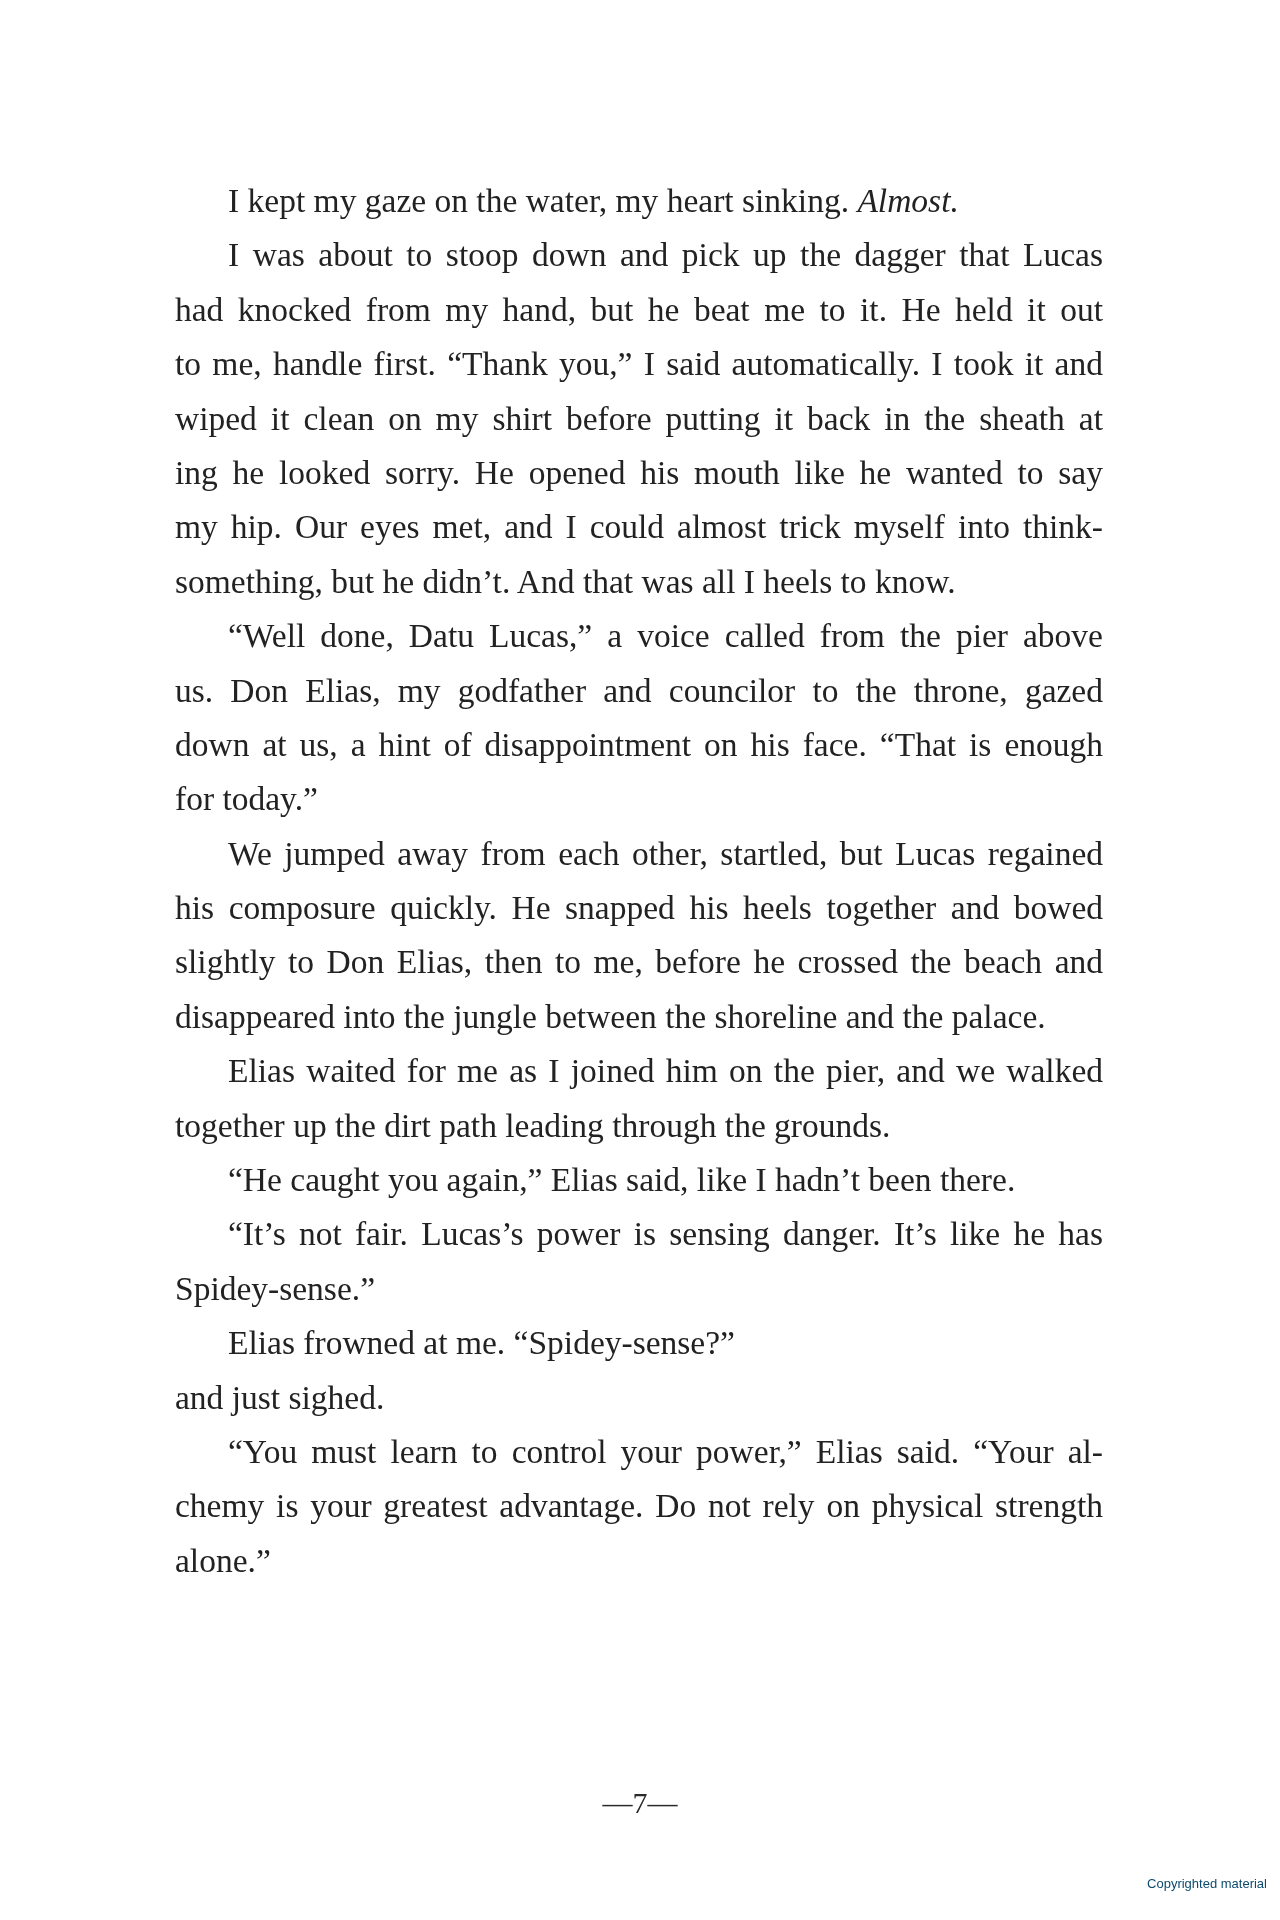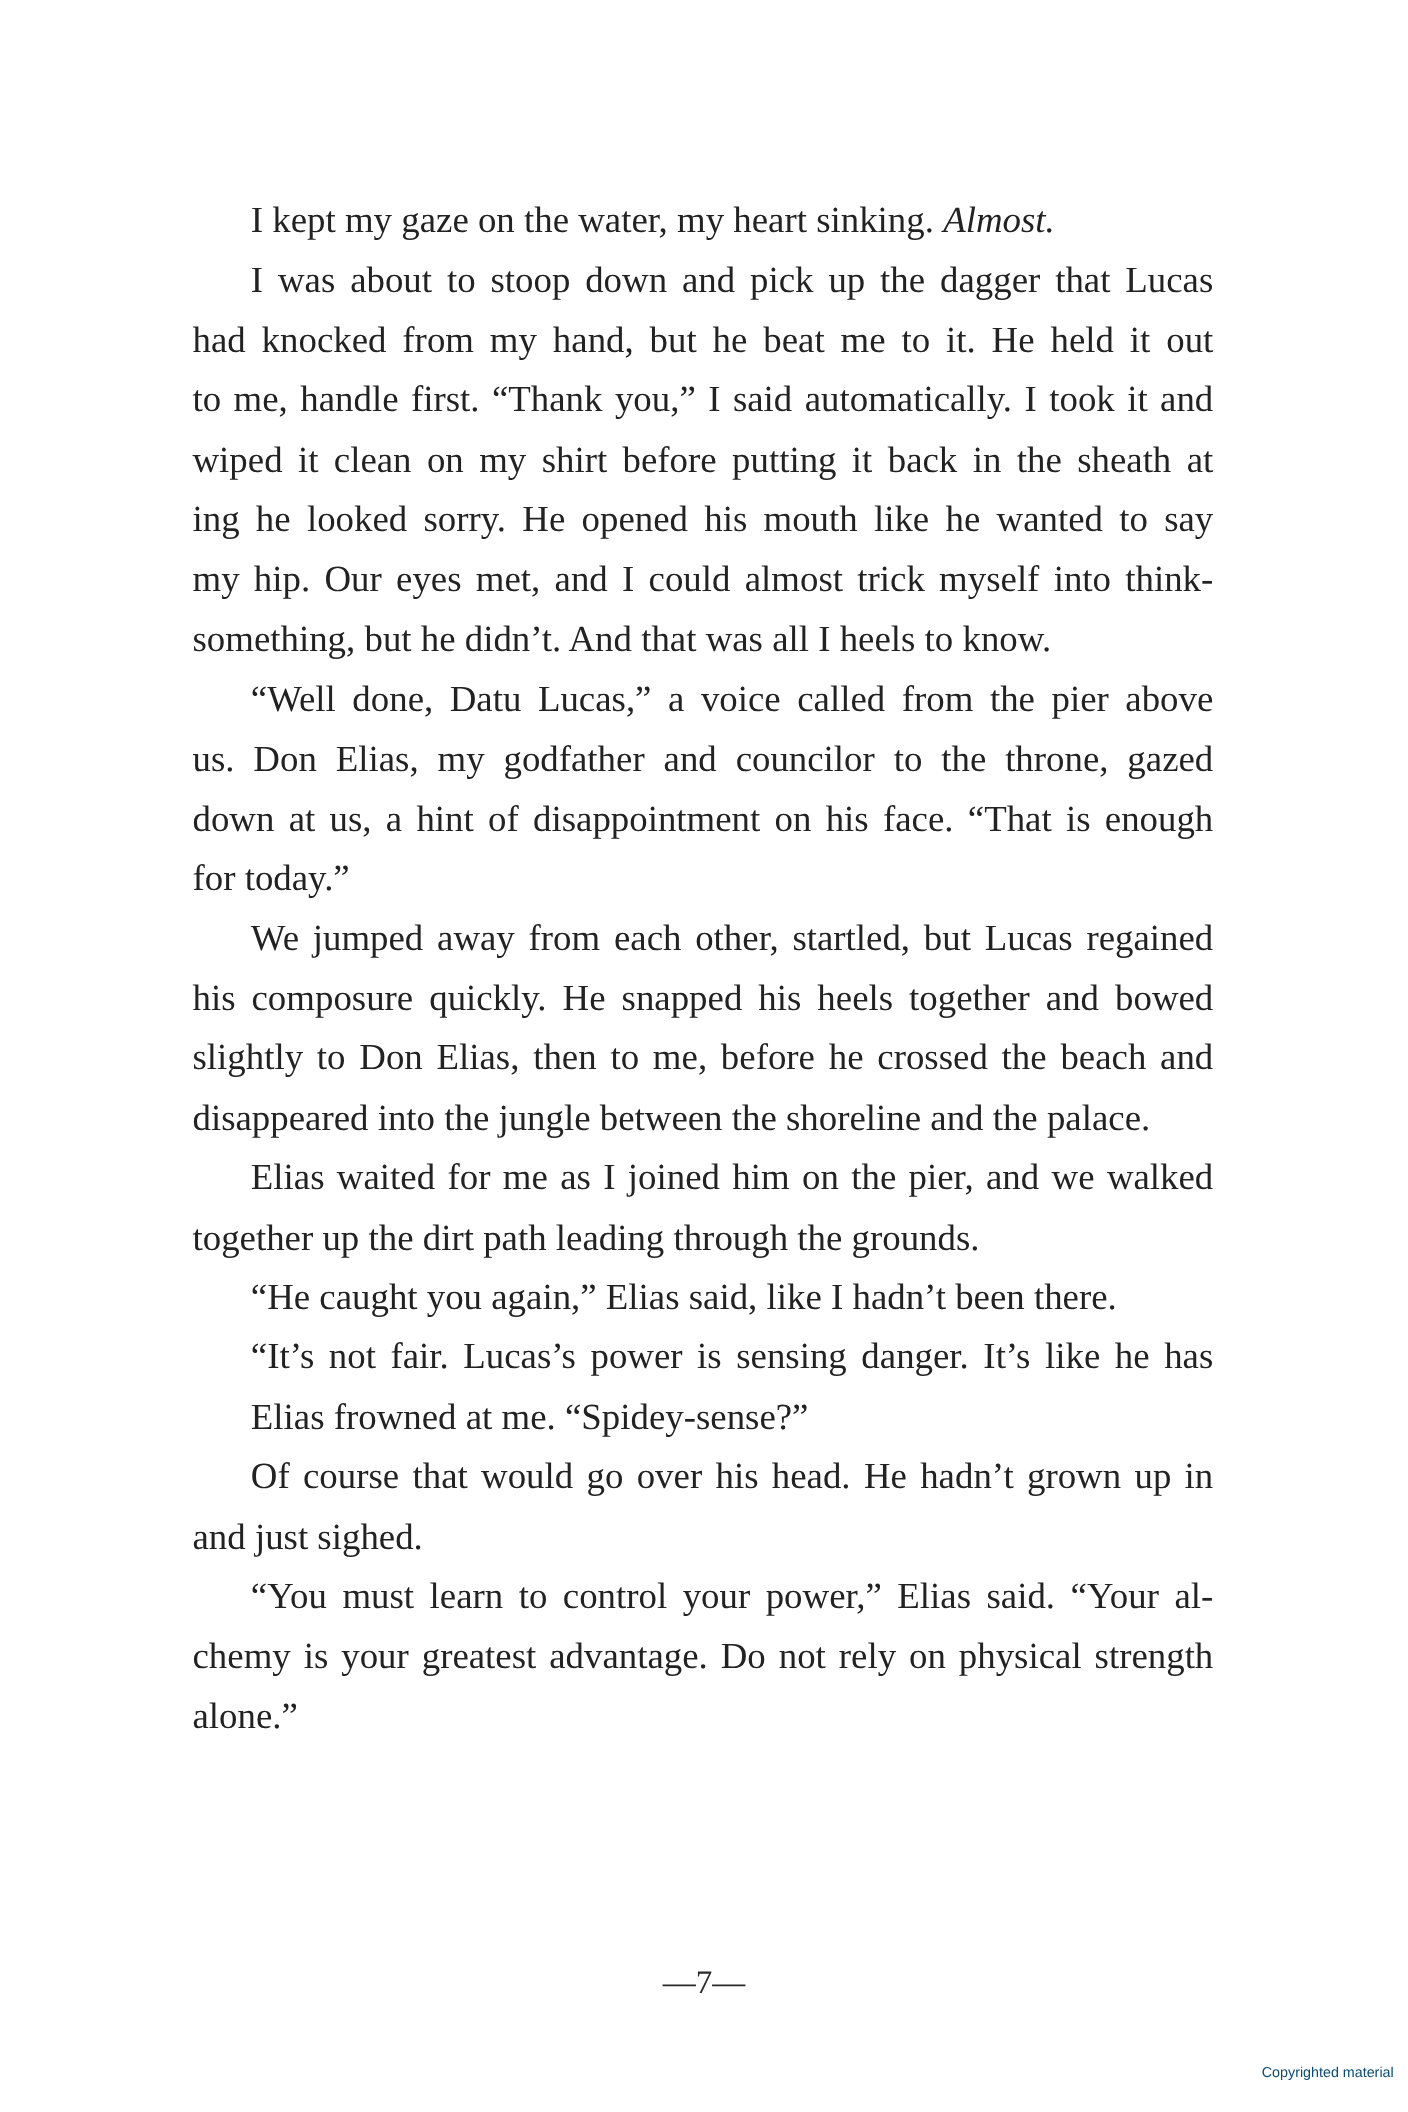--- a/index.html
+++ b/index.html
@@ -105,28 +105,28 @@
       <span class="line indent">Elias waited for me as I joined him on the pier, and we walked</span>
       <span class="line last">together up the dirt path leading through the grounds.</span>
     </div>
 
     <div class="paragraph">
       <span class="line indent last">“He caught you again,” Elias said, like I hadn’t been there.</span>
     </div>
 
     <div class="paragraph">
       <span class="line indent">“It’s not fair. Lucas’s power is sensing danger. It’s like he has</span>
+      <span class="line last">Spidey-sense.”</span>
     </div>
 
     <div class="paragraph">
       <span class="line indent last">Elias frowned at me. “Spidey-sense?”</span>
     </div>
 
     <div class="paragraph">
-      <span class="line indent">Of course that would go over his head. He hadn’t grown up in</span>
       <span class="line last">and just sighed.</span>
     </div>
 
     <div class="paragraph">
       <span class="line indent">“You must learn to control your power,” Elias said. “Your al-</span>
       <span class="line">chemy is your greatest advantage. Do not rely on physical strength</span>
       <span class="line last">alone.”</span>
     </div>
 
   </div>

